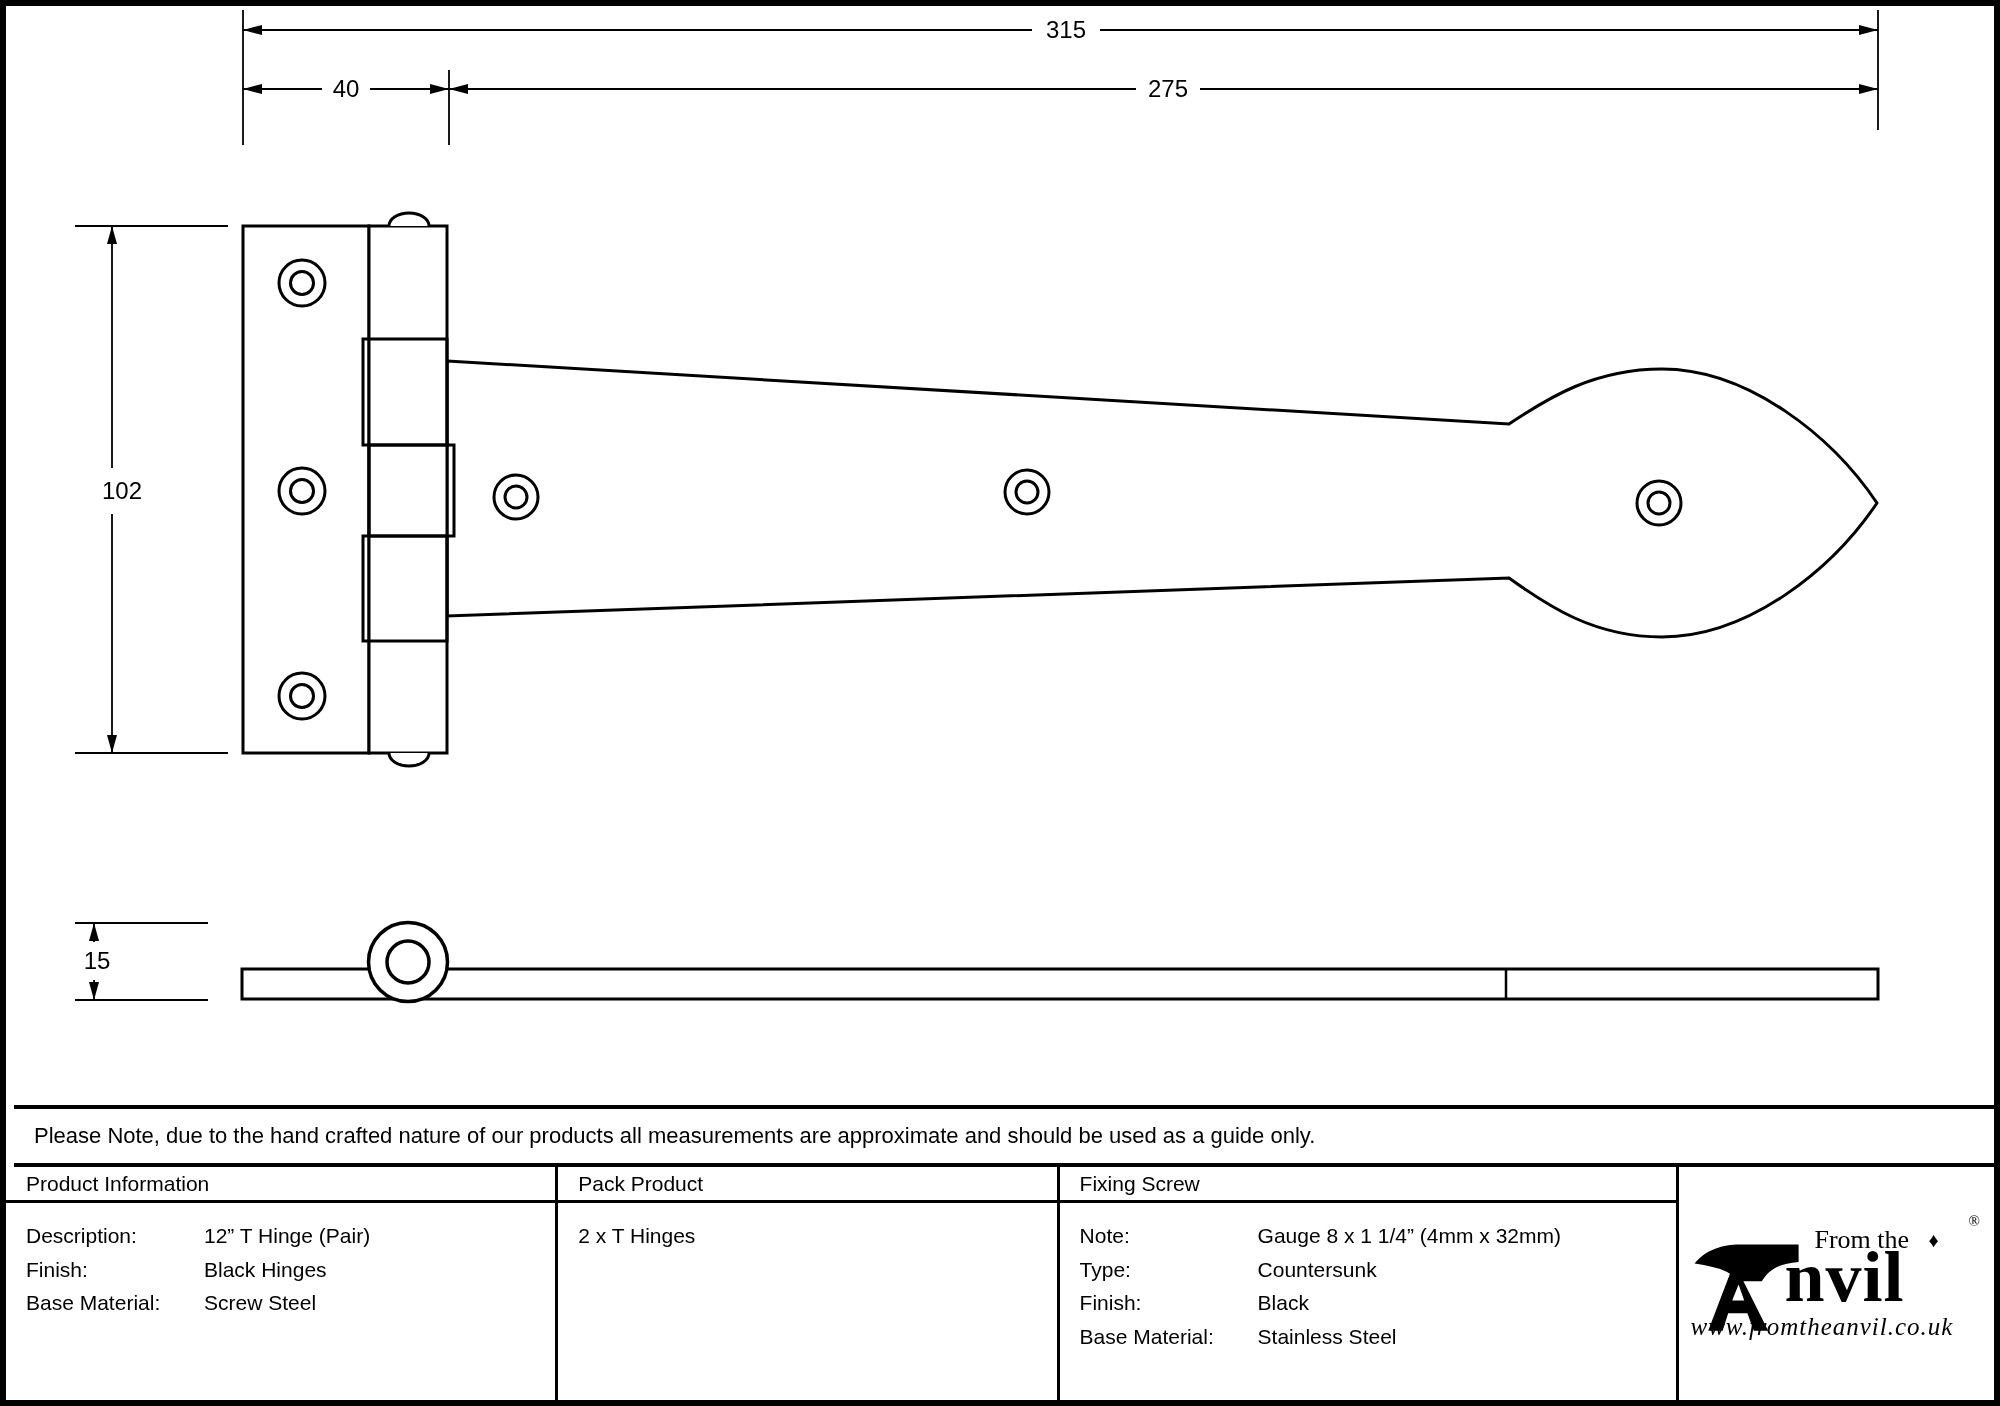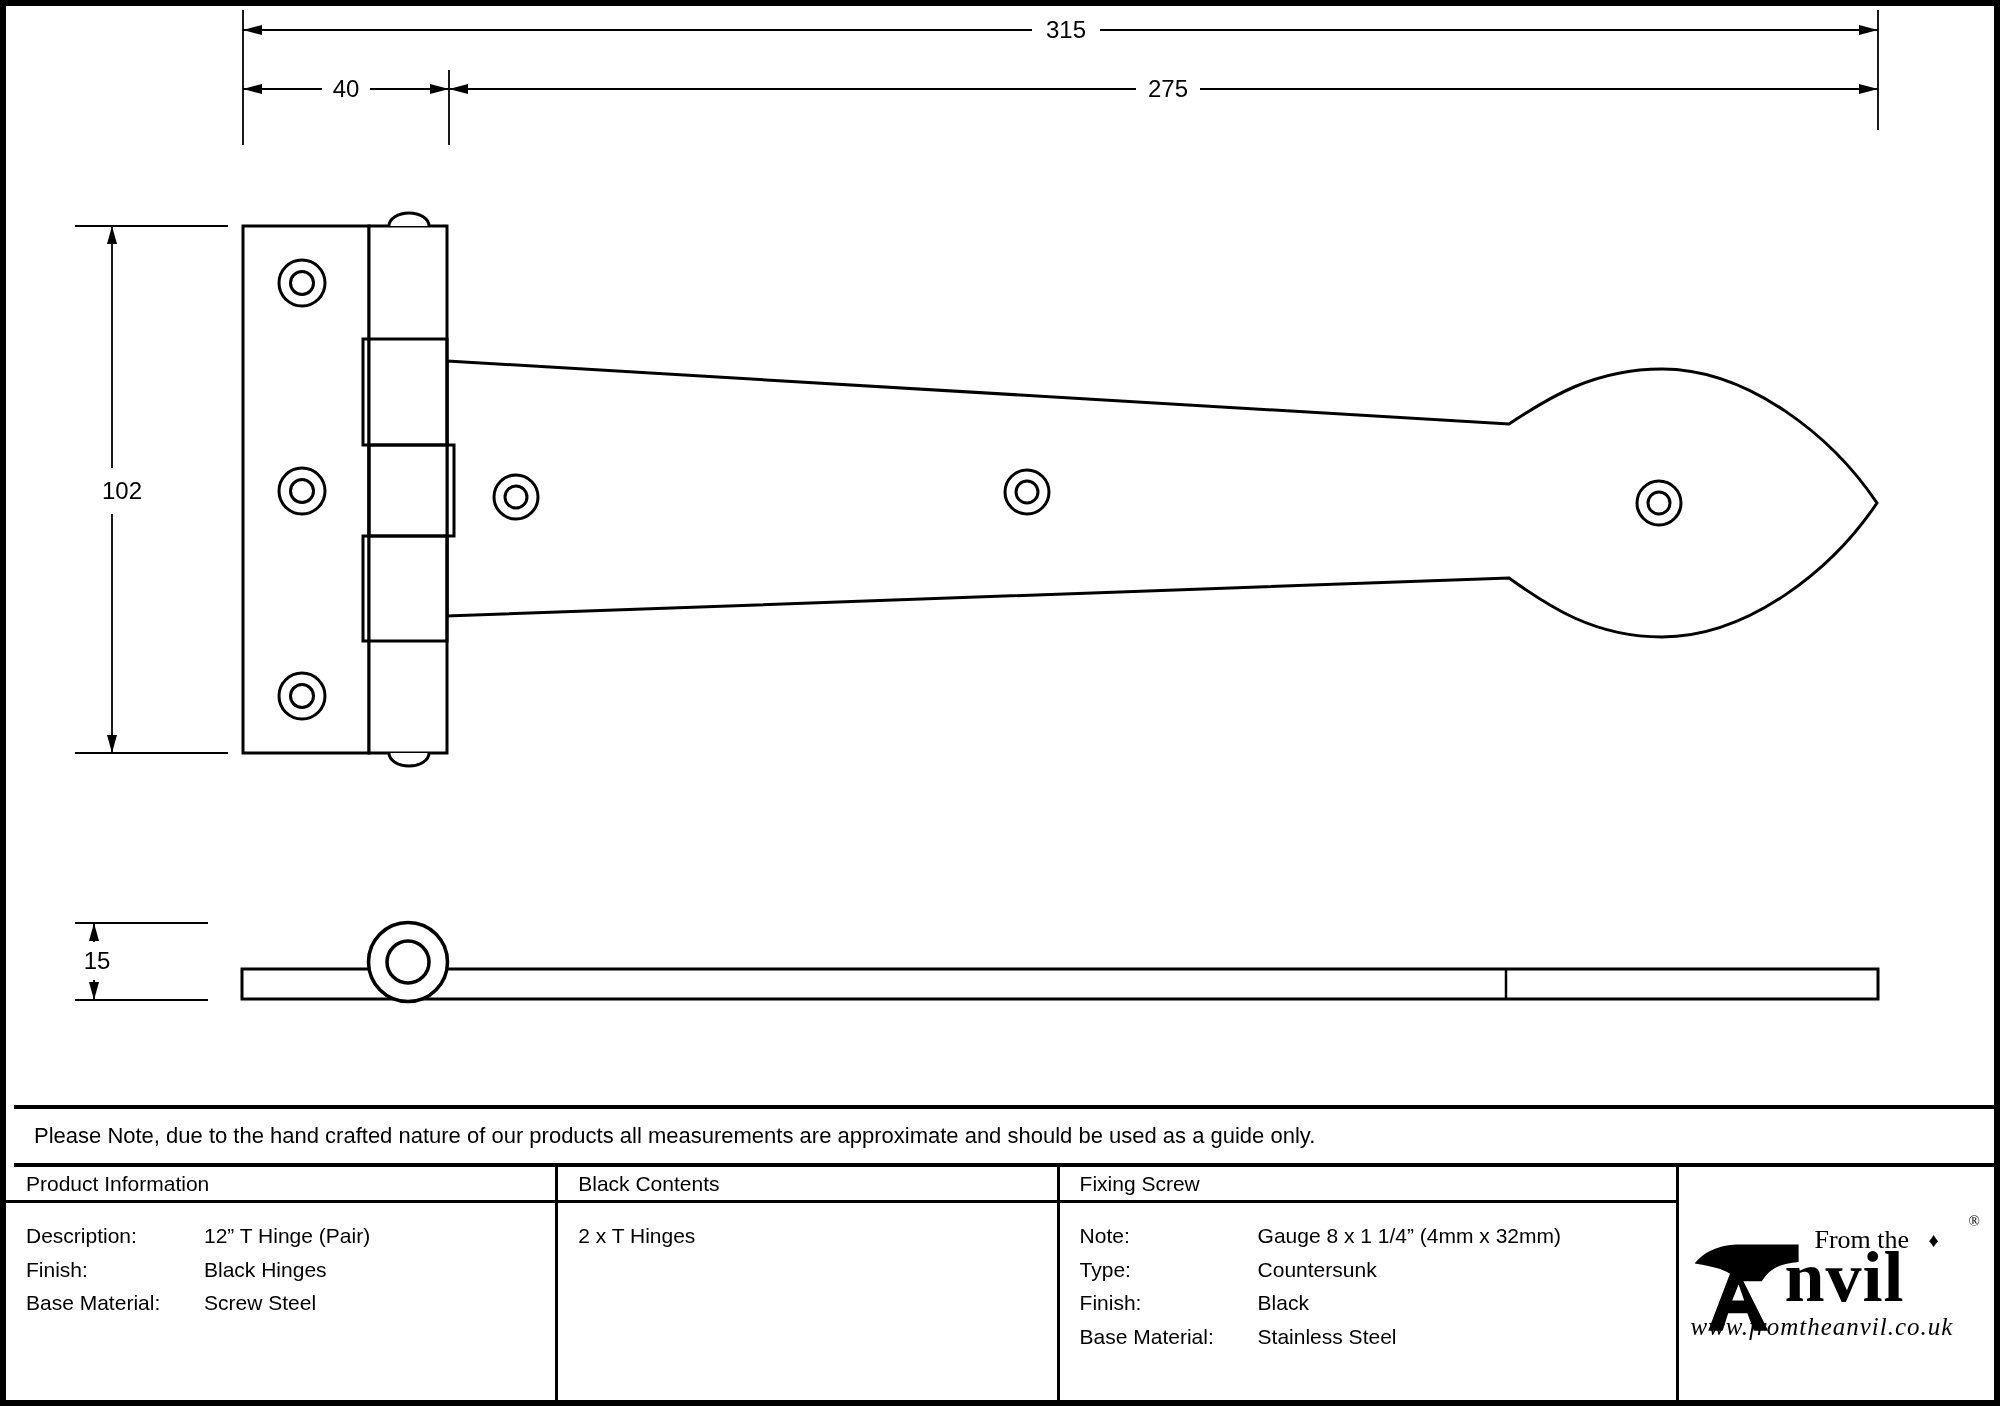--- a/index.html
+++ b/index.html
@@ -151,21 +151,21 @@
         <span>Black Hinges</span>
       </div>
       <div class="row">
         <span class="lbl">Base Material:</span>
         <span>Screw Steel</span>
       </div>
     </div>
   </div>
 
   <div class="col c2">
-    <div class="hdr">Black Contents</div>
+    <div class="hdr">Pack Product</div>
     <div class="cellbody">
       <span class="item">2 x T Hinges</span>
     </div>
   </div>
 
   <div class="col c3">
     <div class="hdr">Fixing Screw</div>
     <div class="cellbody">
       <div class="row">
         <span class="lbl">Note:</span>

